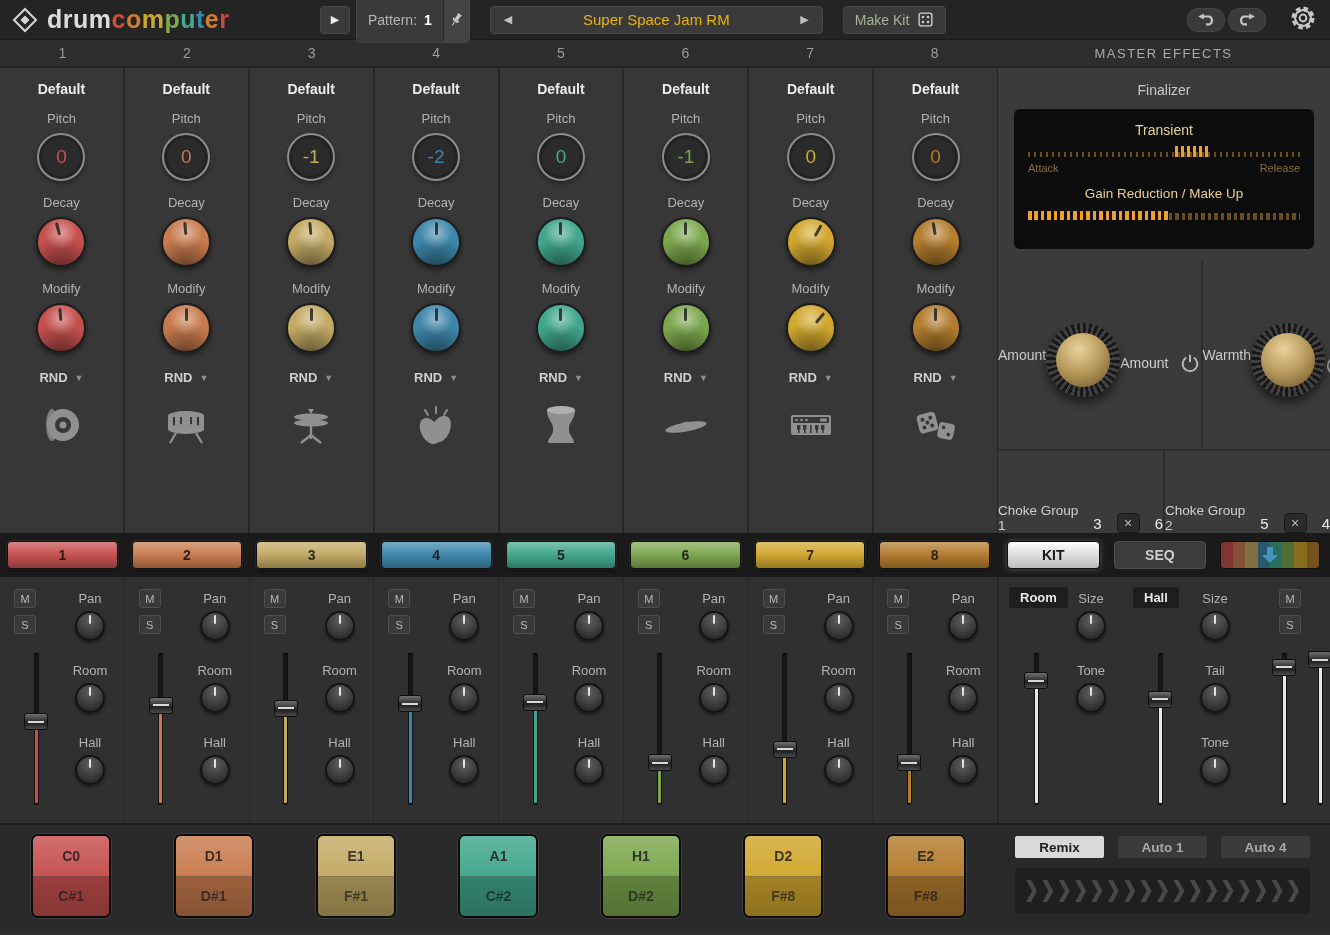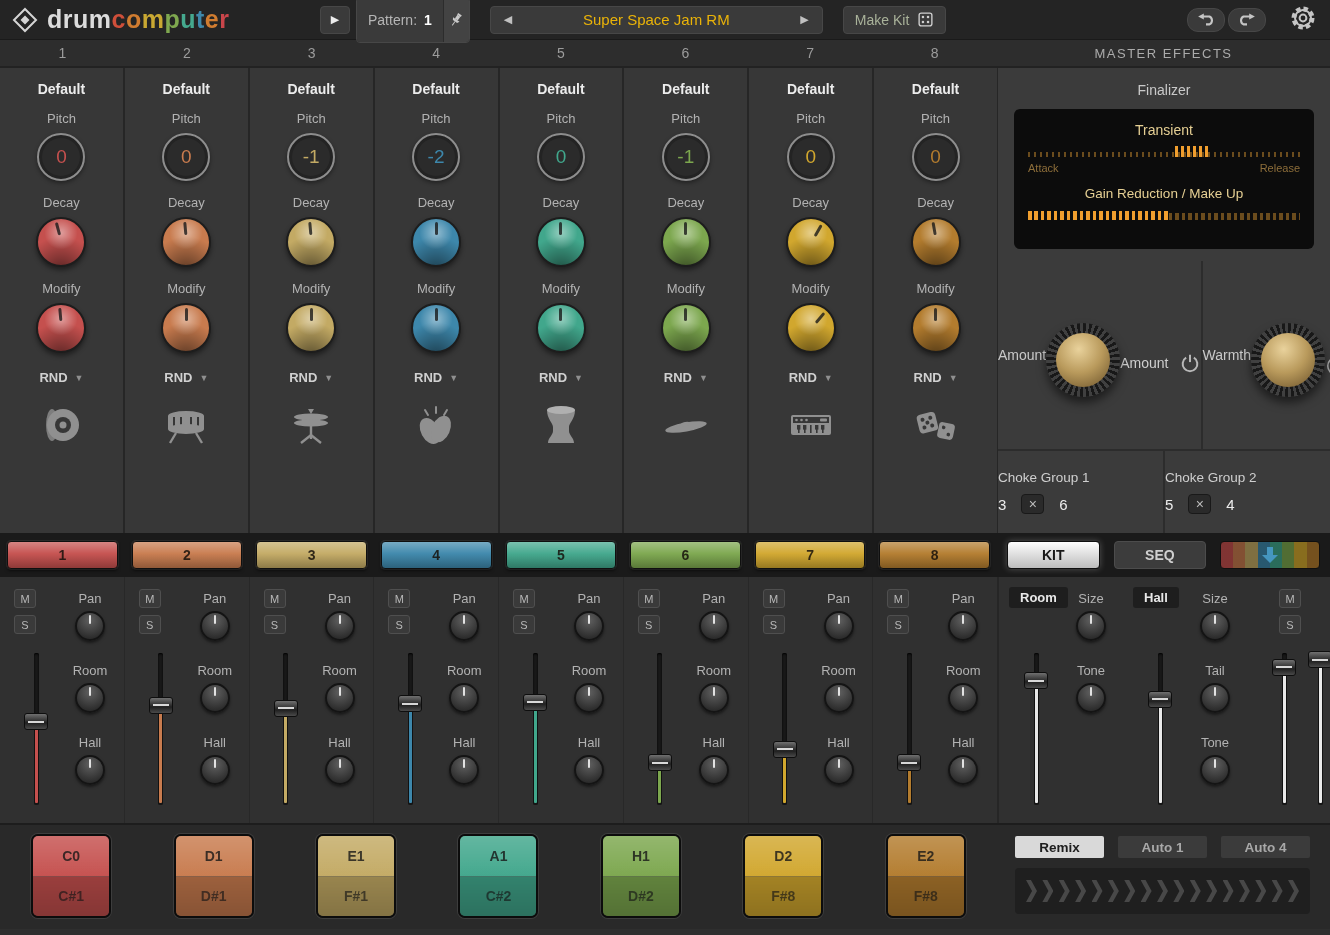--- a/index.html
+++ b/index.html
@@ -64,21 +64,21 @@
 .amtrow{flex:1;display:flex;margin-top:12px}
 .amthalf{flex:1;display:flex;flex-direction:row;align-items:center}
 .amthalf+.amthalf{border-left:2px solid #2c2c2c}
 .amtlabel{color:#c9c9c9;font-size:14px}
 .bigknob{margin-top:9px;width:74px;height:74px;border-radius:50%;background:repeating-conic-gradient(#181818 0 5deg,#404040 5deg 10deg);box-shadow:0 6px 10px rgba(0,0,0,.5);position:relative;cursor:pointer}
 .bigknob::after{content:"";position:absolute;inset:10px;border-radius:50%;background:radial-gradient(circle at 42% 30%,#e9d29c,#b headache 0) ,#b99a5c;background:radial-gradient(circle at 42% 30%,#e9d29c,#b99a5c 48%,#6f562d 96%)}
 .moderow{margin-top:16px;display:flex;align-items:center;gap:10px;color:#cfcfcf;font-size:14px;cursor:pointer}
 .fxicons{margin-top:22px;display:flex;gap:13px}
 .fxicons svg{cursor:pointer}
 .chokerow{height:84px;border-top:2px solid #2c2c2c;display:flex}
-.chokehalf{flex:1;display:flex;flex-direction:column;align-items:flex-start;justify-content:center;gap:9px}
+.chokehalf{flex:1;display:flex;flex-direction:row;align-items:flex-end;justify-content:center;gap:9px}
 .chokehalf+.chokehalf{border-left:2px solid #2c2c2c}
 .choketitle{color:#cfcfcf;font-size:13.5px}
 .chokevals{display:flex;align-items:center;gap:15px;color:#ececec;font-size:15px}
 .xbtn{width:23px;height:20px;background:#2a2a2a;border:1px solid #191919;border-radius:4px;color:#bdbdbd;display:flex;align-items:center;justify-content:center;font-size:14px;cursor:pointer}
 
 
 .tabrow{height:44px;background:#1a1a1a;display:flex;align-items:center}
 .tabcell{flex:1;padding:0 7px}
 .tabbtn{height:28px;border-radius:4px;border:1px solid #0f0f0f;box-shadow:0 0 0 1px rgba(255,255,255,.07),0 2px 3px rgba(0,0,0,.5);display:flex;align-items:center;justify-content:center;color:rgba(22,17,10,.85);font-weight:bold;font-size:14px;cursor:pointer;
 background:linear-gradient(180deg,rgba(255,255,255,.30),rgba(255,255,255,.03) 45%,rgba(0,0,0,.28)),var(--c)}

